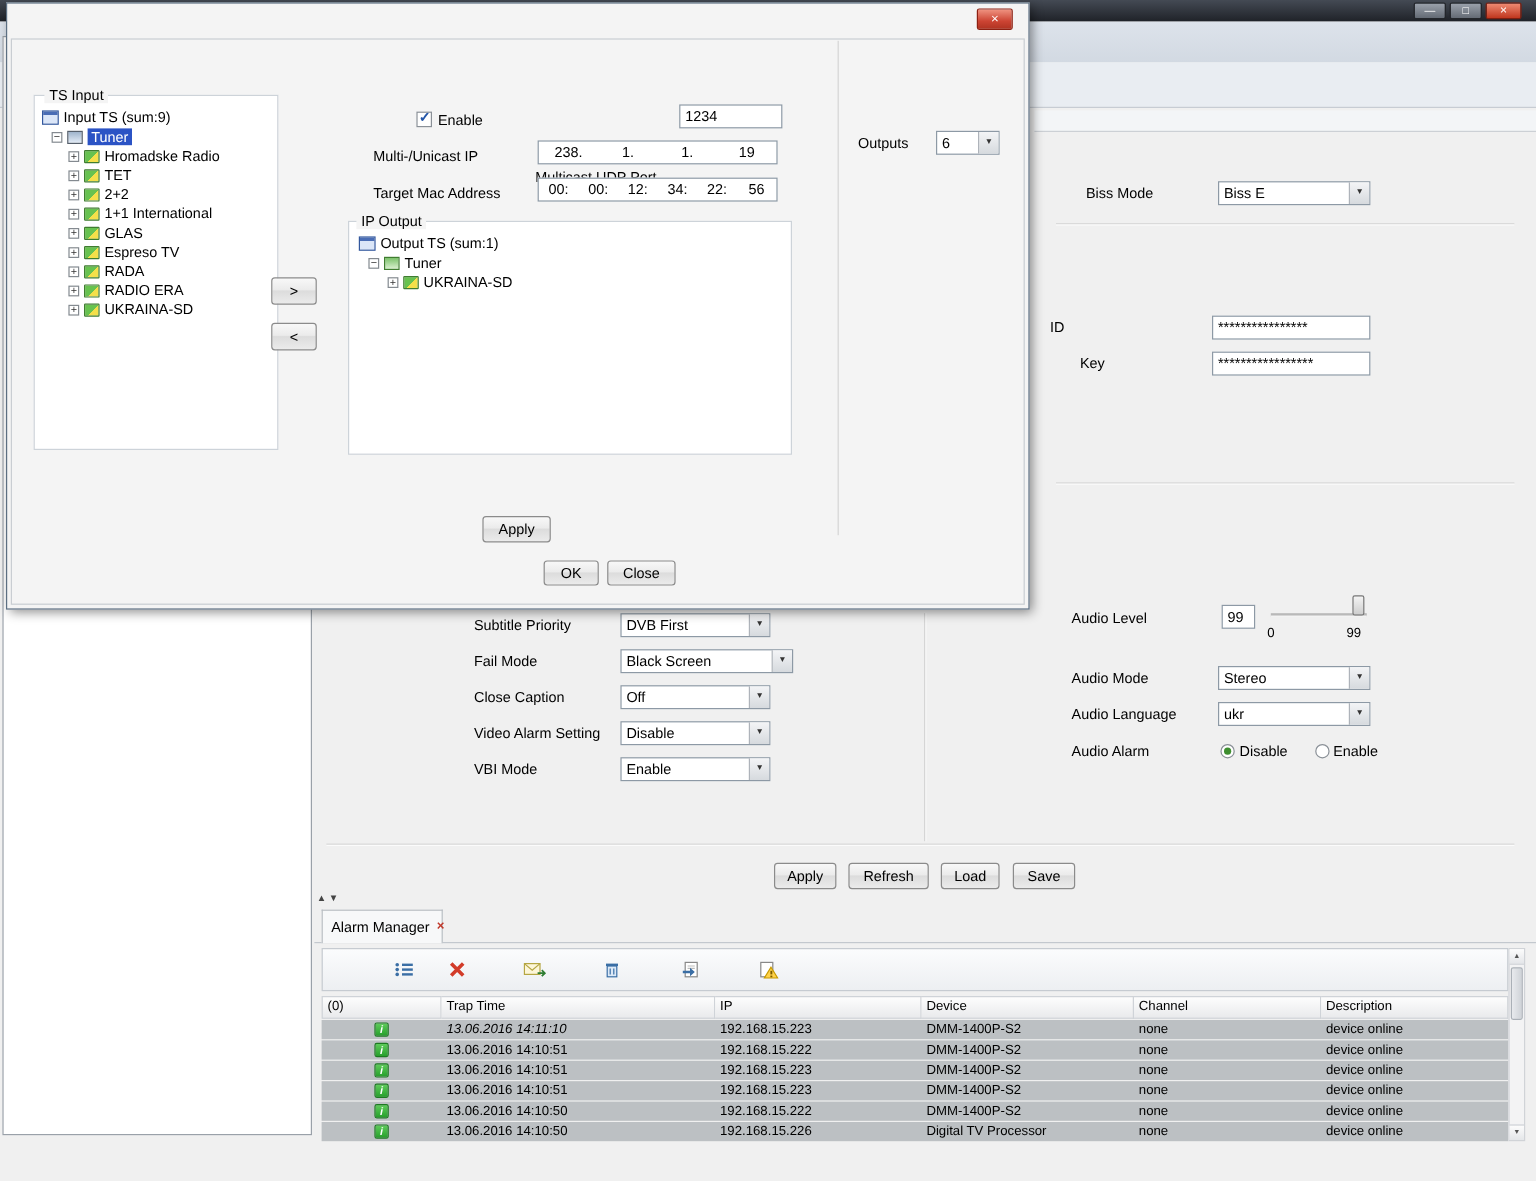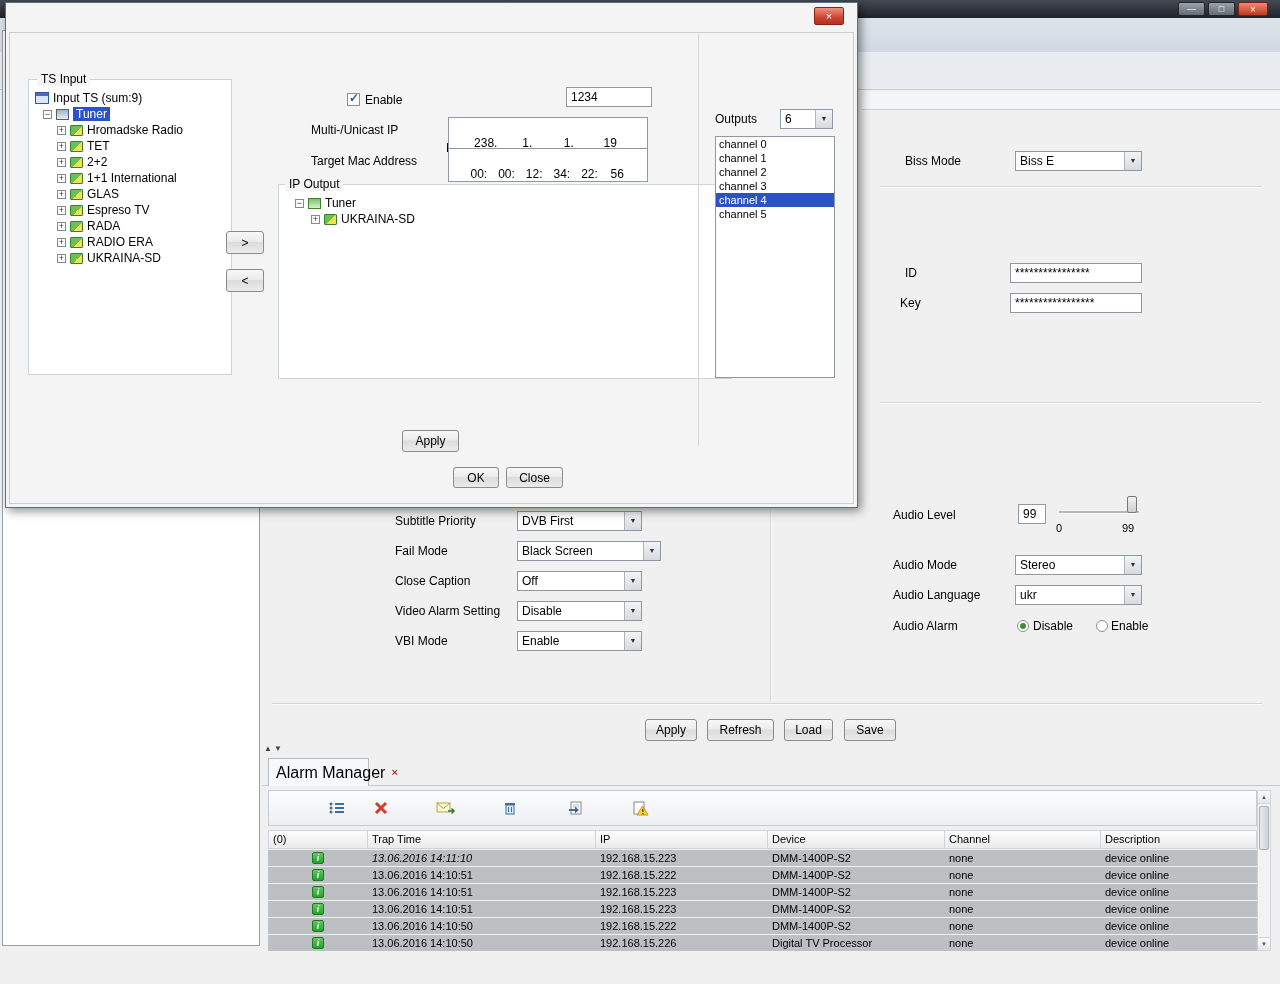--- a/index.html
+++ b/index.html
@@ -21,21 +21,21 @@
 
   .left-panel { position:absolute; left:2px; top:30px; width:258px; height:916px; background:#fff; border:1px solid #9aa1a9; }
 
   .sep-h { position:absolute; height:2px; border-top:1px solid #d5d5d5; border-bottom:1px solid #fbfbfb; }
   .sep-v { position:absolute; width:2px; border-left:1px solid #d5d5d5; border-right:1px solid #fbfbfb; }
 
   
   .lbl { position:absolute; height:20px; line-height:20px; font-size:12px; white-space:nowrap; }
   .lbl.small { font-size:11px; height:14px; line-height:14px; }
   .tb { position:absolute; height:20px; background:#fff; border:1px solid #8d99a5; font-size:12px; line-height:18px; padding:0 4px; white-space:nowrap; overflow:hidden; }
-  .tb.cells { display:flex; padding:16px; }
+  .tb.cells { display:flex; padding:0; }
   .tb.cells span { flex:1; text-align:center; line-height:18px; }
   .combo { position:absolute; height:20px; background:#fff; border:1px solid #8d99a5; display:flex; }
   .combo .cv { flex:1; font-size:12px; line-height:18px; padding:0 4px; overflow:hidden; white-space:nowrap; }
   .combo .ca { width:17px; background:linear-gradient(#f3f4f6,#d6dade); border-left:1px solid #aeb3ba; font-size:7px; line-height:17px; text-align:center; color:#333; }
   .btn { position:absolute; background:linear-gradient(#f8f8f8,#ebebeb 45%,#dcdcdc 50%,#ebebeb); border:1px solid #8b8b8b; border-radius:3px; font-size:12px; text-align:center; font-family:inherit; padding:0; }
   .checkbox { position:absolute; width:13px; height:13px; background:#fff; border:1px solid #8a9097; }
   .checkbox.checked::before { content:"✓"; position:absolute; left:1px; top:-3px; font-size:12px; font-weight:bold; color:#2456a8; }
   .radio { position:absolute; width:12px; height:12px; border-radius:50%; background:#fff; border:1px solid #8a9097; }
   .radio.on::before { content:""; position:absolute; left:2px; top:2px; width:6px; height:6px; border-radius:50%; background:#3e8e2f; }
   .slider-track { position:absolute; height:3px; background:#b9b9b9; border-bottom:1px solid #fff; }
@@ -68,21 +68,21 @@
   .dlg-title .txt { position:absolute; left:8px; top:0; line-height:25px; font-size:13px; color:#1c1c1c; }
   .dlg-close { position:absolute; right:13px; top:4px; width:30px; height:18px; border:1px solid #8d2012; border-radius:2px;
     background:linear-gradient(#ef9280,#cc4433 60%,#b03322); color:#fff; font-size:11px; line-height:15px; text-align:center; padding:0; font-family:inherit; }
   .dlg-frame { position:absolute; left:3px; top:29px; right:3px; bottom:3px; border:1px solid #c9cdd2; }
 
   
   .splitter-arrows { position:absolute; left:264px; top:744px; font-size:8px; color:#444; letter-spacing:2px; }
   .tabline { position:absolute; left:262px; top:785px; width:1018px; height:1px; background:#c3c8ce; }
   .alarm-tab { position:absolute; left:268px; top:758px; width:101px; height:28px; background:#f7f8f9;
     border:1px solid #b8bdc3; border-bottom:none; display:flex; align-items:center; padding:0 7px; gap:6px; z-index:2; }
-  .alarm-tab .tname { font-size:16px; white-space:nowrap; }
+  .alarm-tab .tname { font-size:12px; white-space:nowrap; }
   .alarm-tab .tclose { color:#c0392b; font-weight:bold; font-size:11px; line-height:11px; }
   .alarm-toolbar { position:absolute; left:268px; top:790px; width:989px; height:36px;
     background:linear-gradient(#fbfcfd,#edeff2); border:1px solid #c6cbd1; display:flex; align-items:center; }
   .tool-btn { width:26px; height:26px; display:flex; align-items:center; justify-content:center; border:none; background:transparent; padding:0; }
   .thead { position:absolute; left:268px; top:830px; display:flex; height:19px; }
   .th { background:linear-gradient(#fdfdfd,#e9eaec); border:1px solid #cfd3d8; border-left:none; font-size:11px; line-height:17px; padding:0 4px; white-space:nowrap; overflow:hidden; }
   .th:first-child { border-left:1px solid #cfd3d8; }
   .tbody { position:absolute; left:268px; top:850px; width:989px; }
   .trow { display:flex; height:16px; margin-bottom:1px; background:#bcc0c3; }
   .td { font-size:11px; line-height:16px; padding:0 4px; overflow:hidden; white-space:nowrap; flex:none; }
@@ -116,21 +116,21 @@
 
   <div class="left-panel"></div>
 
   <div class="lbl" style="left:905px; top:151px;">Biss Mode</div>
   <div class="combo" style="left:1015px; top:151px; width:127px;">
     <span class="cv">Biss E</span>
     <span class="ca">▼</span>
   </div>
   <div class="sep-h" style="left:880px; top:186px; width:382px;"></div>
 
-  <div class="lbl" style="left:905px; top:263px;">ID</div>
+  <div class="lbl" style="left:875px; top:263px;">ID</div>
   <div class="tb" style="left:1010px; top:263px; width:132px;">****************</div>
   <div class="lbl" style="left:900px; top:293px;">Key</div>
   <div class="tb" style="left:1010px; top:293px; width:132px;">*****************</div>
   <div class="sep-h" style="left:880px; top:402px; width:382px;"></div>
 
   <div class="lbl" style="left:395px; top:511px;">Subtitle Priority</div>
   <div class="combo" style="left:517px; top:511px; width:125px;">
     <span class="cv">DVB First</span>
     <span class="ca">▼</span>
   </div>
@@ -406,23 +406,27 @@
     <div class="lbl" style="left:305px; top:148px;">Target Mac Address</div>
     <div class="tb cells" style="left:442px; top:145px; width:200px;">
       <span>00:</span>
       <span>00:</span>
       <span>12:</span>
       <span>34:</span>
       <span>22:</span>
       <span>56</span>
     </div>
 
-    <div class="grp" style="left:272px; top:181px; width:454px; height:195px;padding-left:26px;">
+    <div class="grp" style="left:284px; top:181px; width:370px; height:195px;padding-left:26px;">
       <span class="glabel" style="left:6px;">IP Output</span>
       <div class="tree">
+        <div class="tree-row" style="padding-left:6px;">
+          <span class="icon-grid"></span>
+          <span>Output TS (sum:1)</span>
+        </div>
         <div class="tree-row" style="padding-left:14px;">
           <span class="expander minus"></span>
           <span class="icon-out"></span>
           <span>Tuner</span>
         </div>
         <div class="tree-row" style="padding-left:30px;">
           <span class="expander plus"></span>
           <span class="icon-prog"></span>
           <span>UKRAINA-SD</span>
         </div>
@@ -432,23 +436,15 @@
     <button class="btn" style="left:396px; top:427px; width:57px; height:22px;">Apply</button>
     <button class="btn" style="left:447px; top:464px; width:46px; height:21px;">OK</button>
     <button class="btn" style="left:500px; top:464px; width:57px; height:21px;">Close</button>
 
     <div class="sep-v" style="left:692px; top:31px; height:412px; border-right:none;"></div>
     <div class="lbl" style="left:709px; top:106px;">Outputs</div>
     <div class="combo" style="left:774px; top:106px; width:53px;">
       <span class="cv">6</span>
       <span class="ca">▼</span>
     </div>
-    <div class="listbox" style="left:709px; top:133px; width:120px; height:242px;">
-      <div class="li">channel 0</div>
-      <div class="li">channel 1</div>
-      <div class="li">channel 2</div>
-      <div class="li">channel 3</div>
-      <div class="li sel">channel 4</div>
-      <div class="li">channel 5</div>
-    </div>
   </div>
 
 </div>
 
 </body></html>

